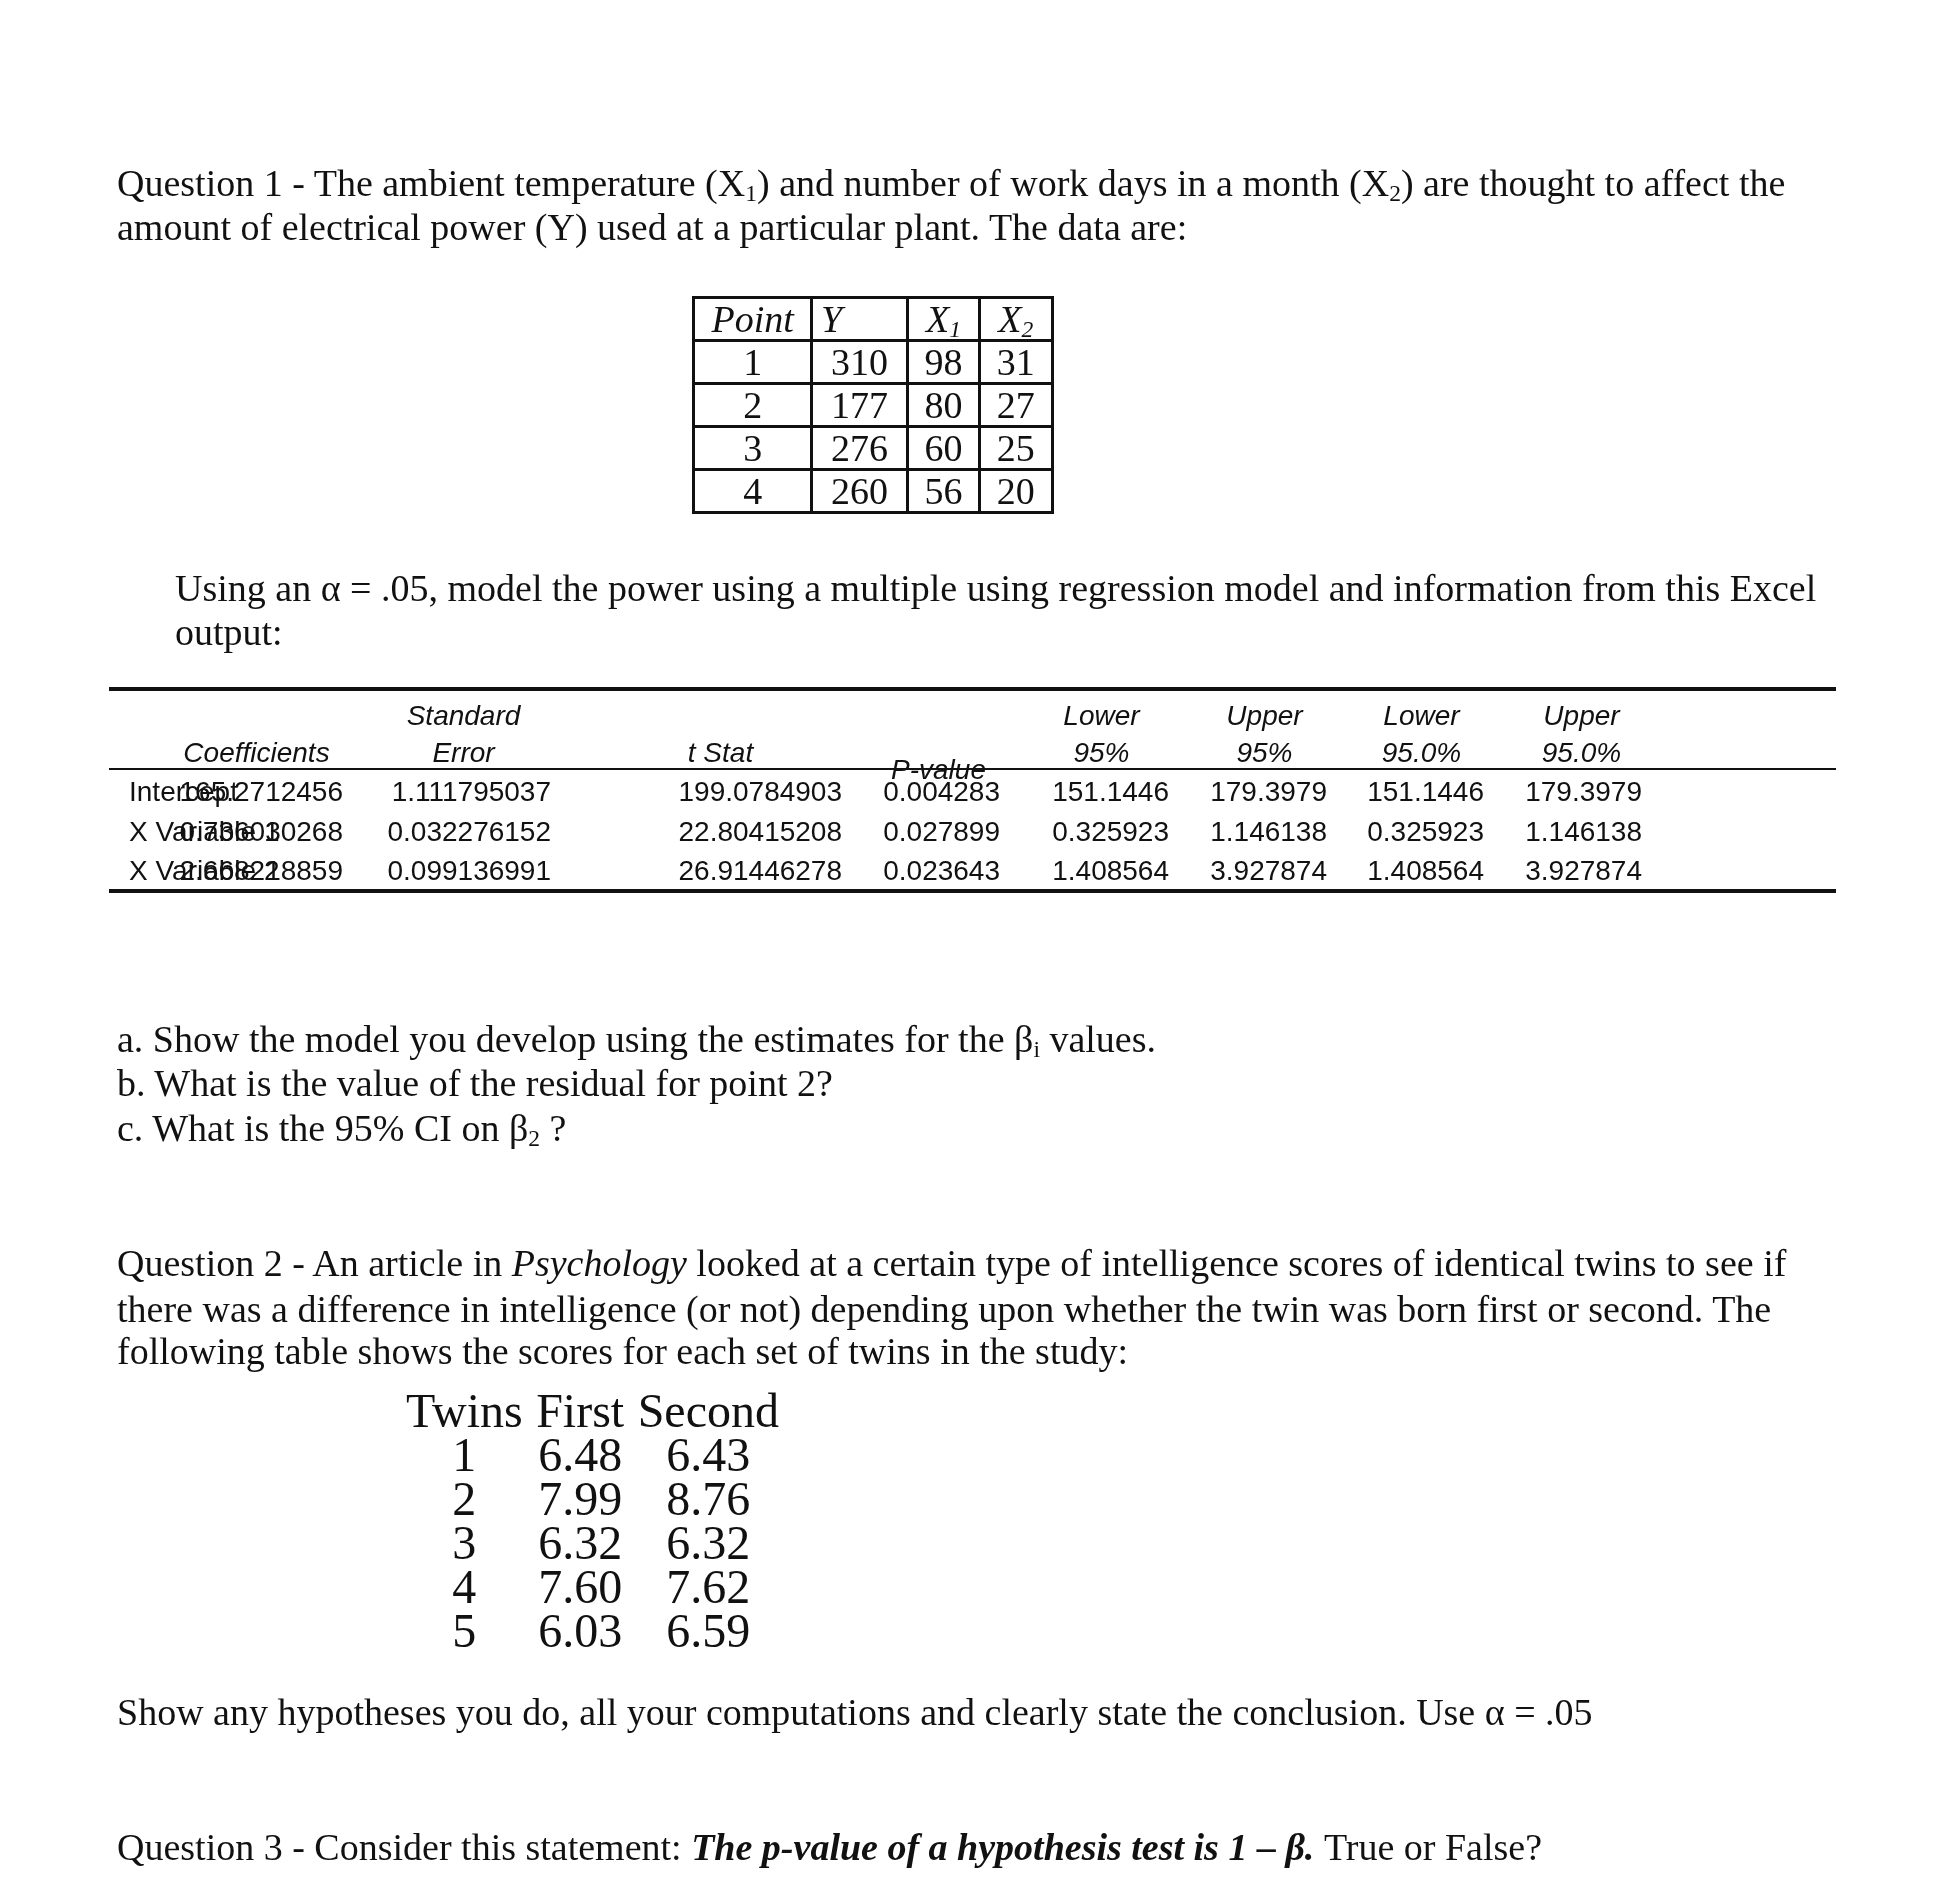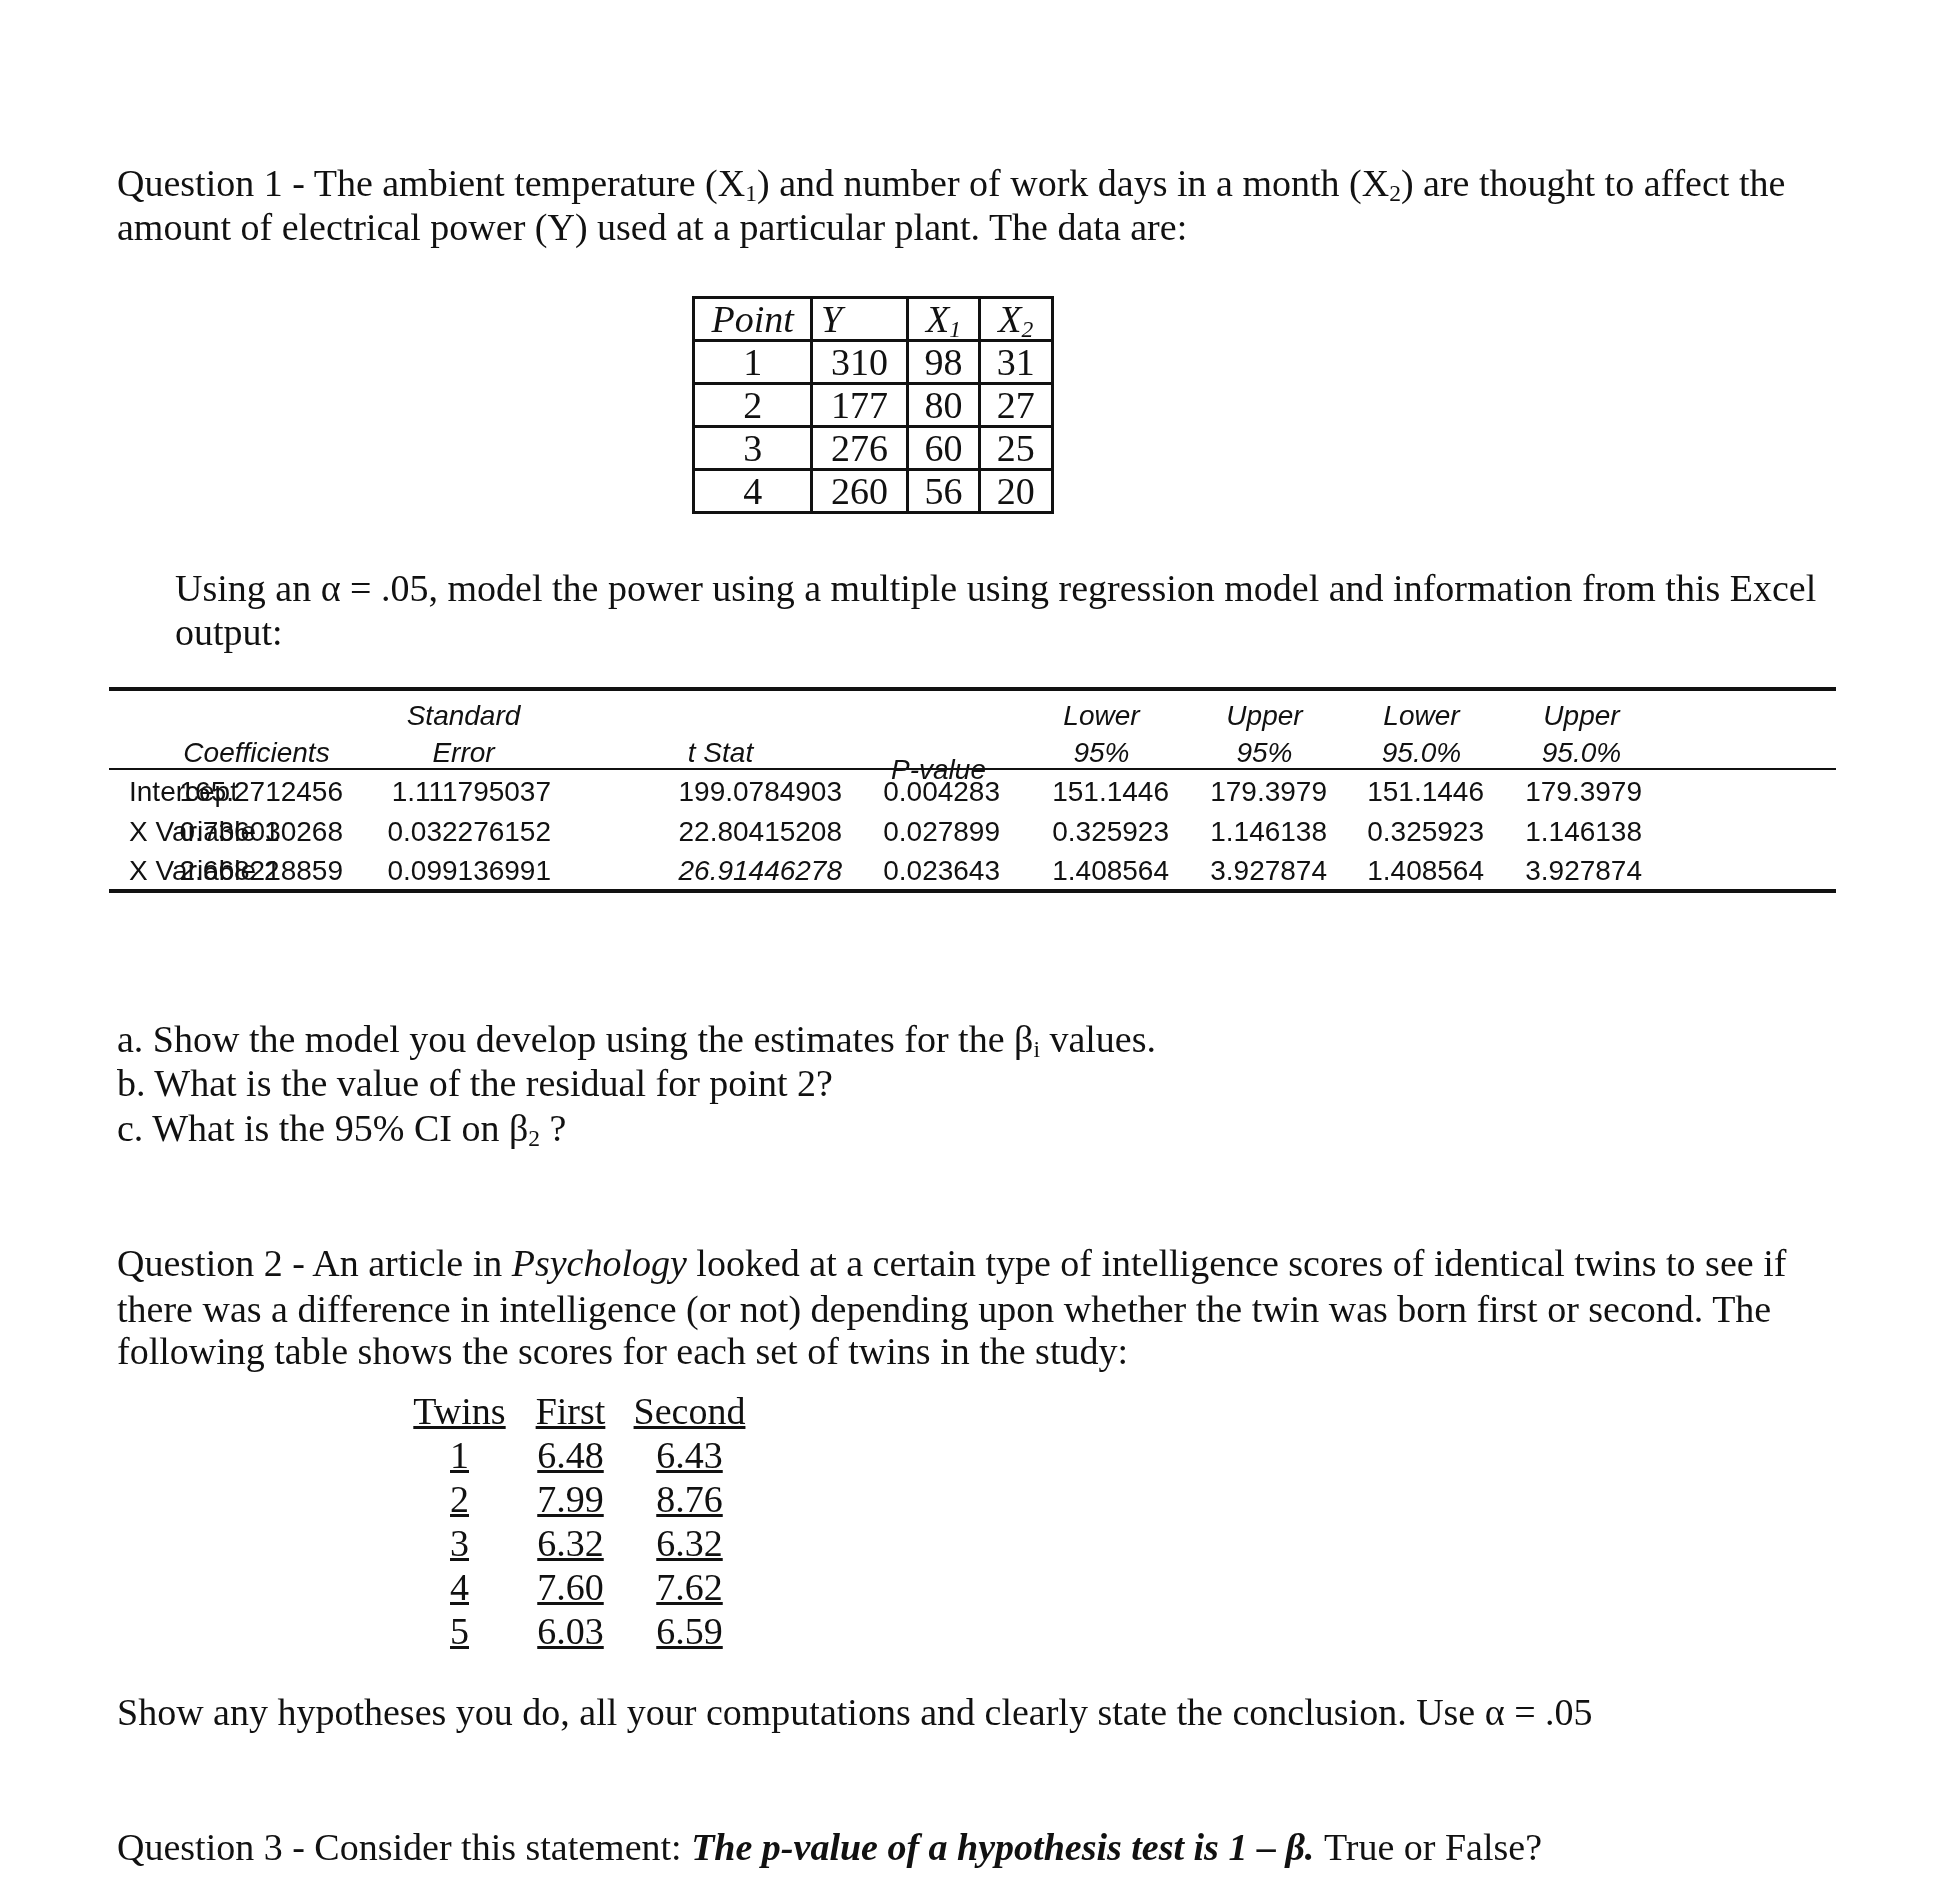--- a/index.html
+++ b/index.html
@@ -20,21 +20,21 @@
 
   
   #reg { position: absolute; left: 109px; top: 687px; width: 1727px; }
   #reg .rule-top { position: absolute; left: 0; right: 0; top: 0; height: 3.8px; background: #111; }
   #reg .rule-mid { position: absolute; left: 0; right: 0; top: 81px; height: 2.3px; background: #111; }
   #reg .rule-bot { position: absolute; left: 0; right: 0; top: 202px; height: 3.8px; background: #111; }
   #reg .cell { position: absolute; font-size: 28px; line-height: 35px; white-space: nowrap; text-align: right; }
   #reg .hdr { font-style: italic; text-align: center; }
 
   
-  #twins { position: absolute; left: 406px; top: 1389px; border-collapse: collapse; font-size: 38px; text-decoration: underline; }
+  #twins { position: absolute; left: 406px; top: 1389px; border-collapse: collapse; font-size: 48px; }
   #twins td, #twins th { font-weight: normal; padding: 0; height: 44px; line-height: 44px; text-align: center; }
   #twins .tc0 { width: 107px; }
   #twins .tc1 { width: 115px; }
   #twins .tc2 { width: 123px; }
 </style>
 </head>
 <body class="serif">
 
 <div class="p" style="left:117px; top:161px;">
   <span>Question 1 -  The ambient temperature (X</span><sub class="s">1</sub><span>) and number of work days in a month (X</span><sub class="s">2</sub><span>) are thought to affect the</span>
@@ -113,21 +113,21 @@
       <div class="cell " style="left: 243px; top: 127px; width: 199px;">0.032276152</div>
       <div class="cell " style="left: 534px; top: 127px; width: 199px;">22.80415208</div>
       <div class="cell " style="left: 692px; top: 127px; width: 199px;">0.027899</div>
       <div class="cell " style="left: 861px; top: 127px; width: 199px;">0.325923</div>
       <div class="cell " style="left: 1019px; top: 127px; width: 199px;">1.146138</div>
       <div class="cell " style="left: 1176px; top: 127px; width: 199px;">0.325923</div>
       <div class="cell " style="left: 1334px; top: 127px; width: 199px;">1.146138</div>
       <div class="cell " style="left: 20px; top: 166px; width: 199px; text-align: left;">X Variable 2</div>
       <div class="cell " style="left: 35px; top: 166px; width: 199px;">2.668218859</div>
       <div class="cell " style="left: 243px; top: 166px; width: 199px;">0.099136991</div>
-      <div class="cell " style="left: 534px; top: 166px; width: 199px; font-style: italic;">26.91446278</div>
+      <div class="cell " style="left: 534px; top: 166px; width: 199px;">26.91446278</div>
       <div class="cell " style="left: 692px; top: 166px; width: 199px;">0.023643</div>
       <div class="cell " style="left: 861px; top: 166px; width: 199px;">1.408564</div>
       <div class="cell " style="left: 1019px; top: 166px; width: 199px;">3.927874</div>
       <div class="cell " style="left: 1176px; top: 166px; width: 199px;">1.408564</div>
       <div class="cell " style="left: 1334px; top: 166px; width: 199px;">3.927874</div>
     </div>
 </div>
 
 <div class="p" style="left:117px; top:1017px;">
   <span>a.  Show the model you develop using the estimates for the β</span><sub class="s">i</sub><span> values.</span>

